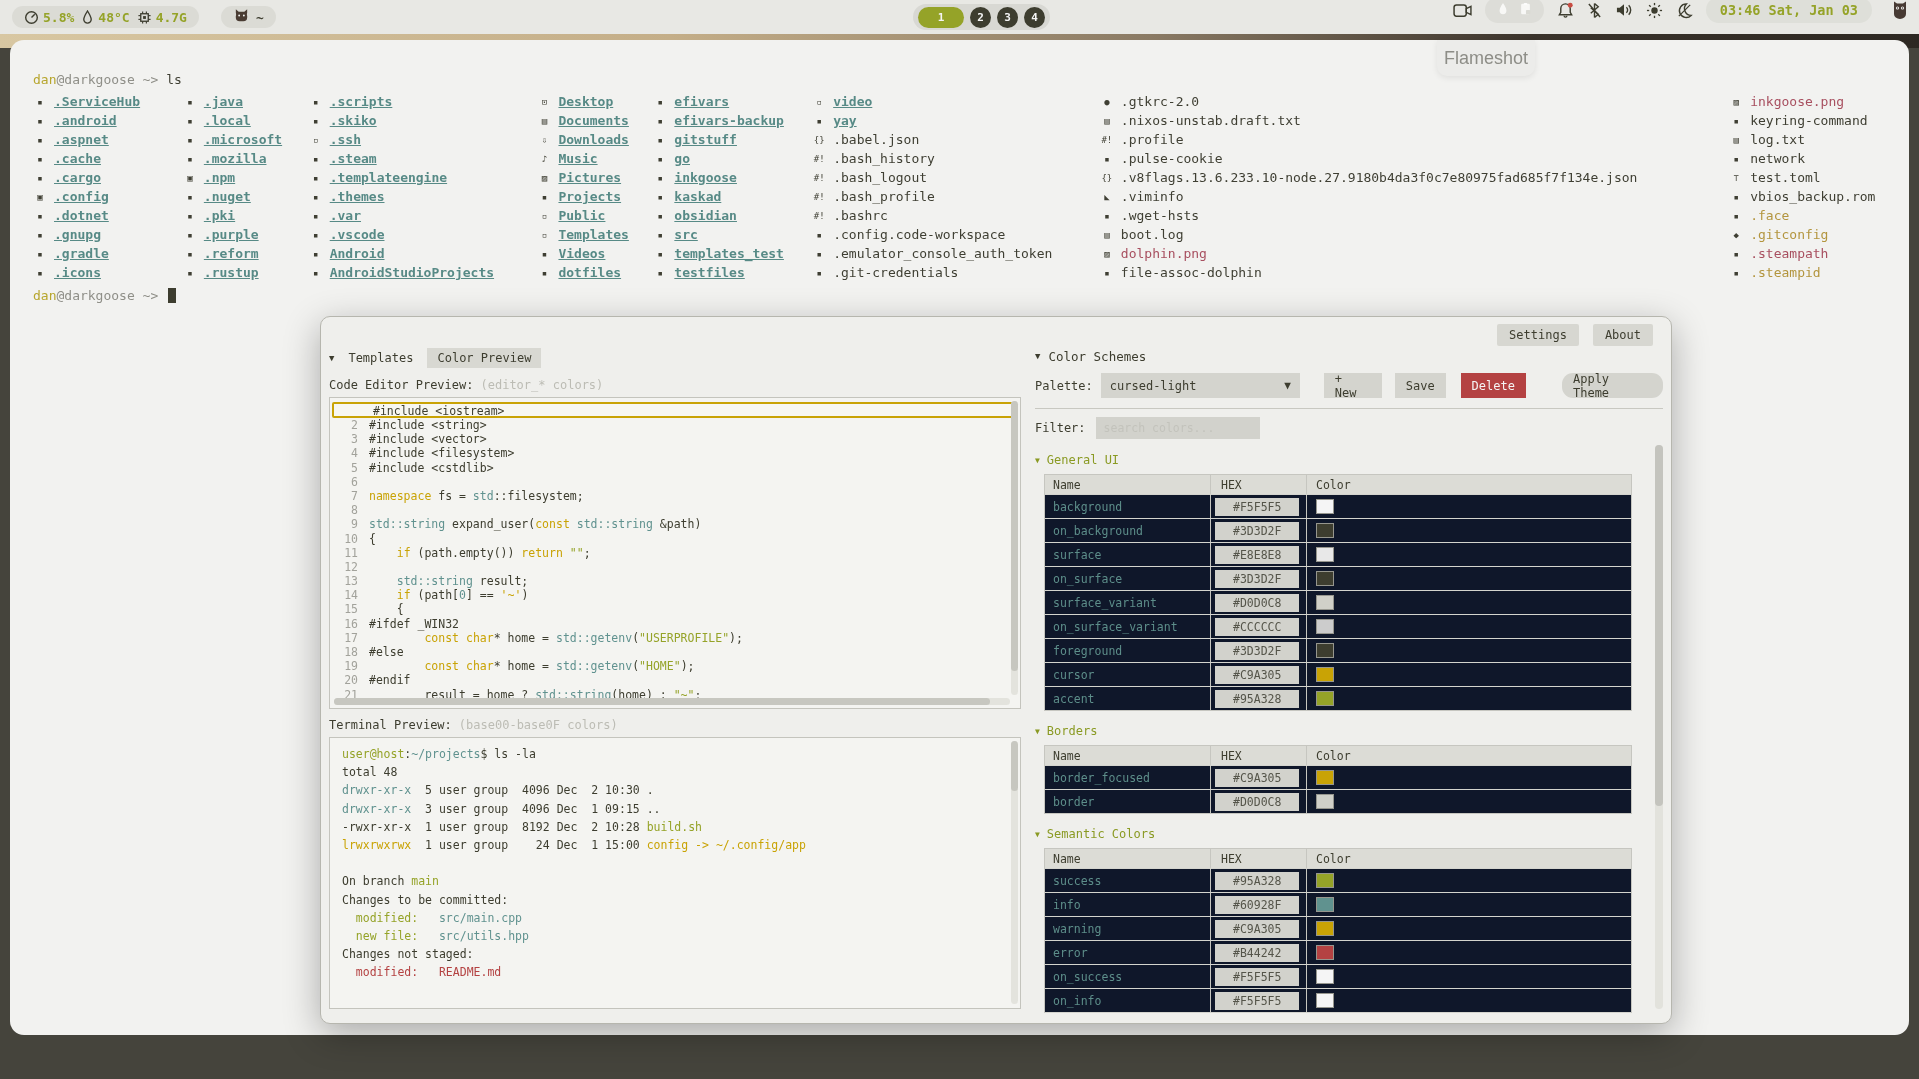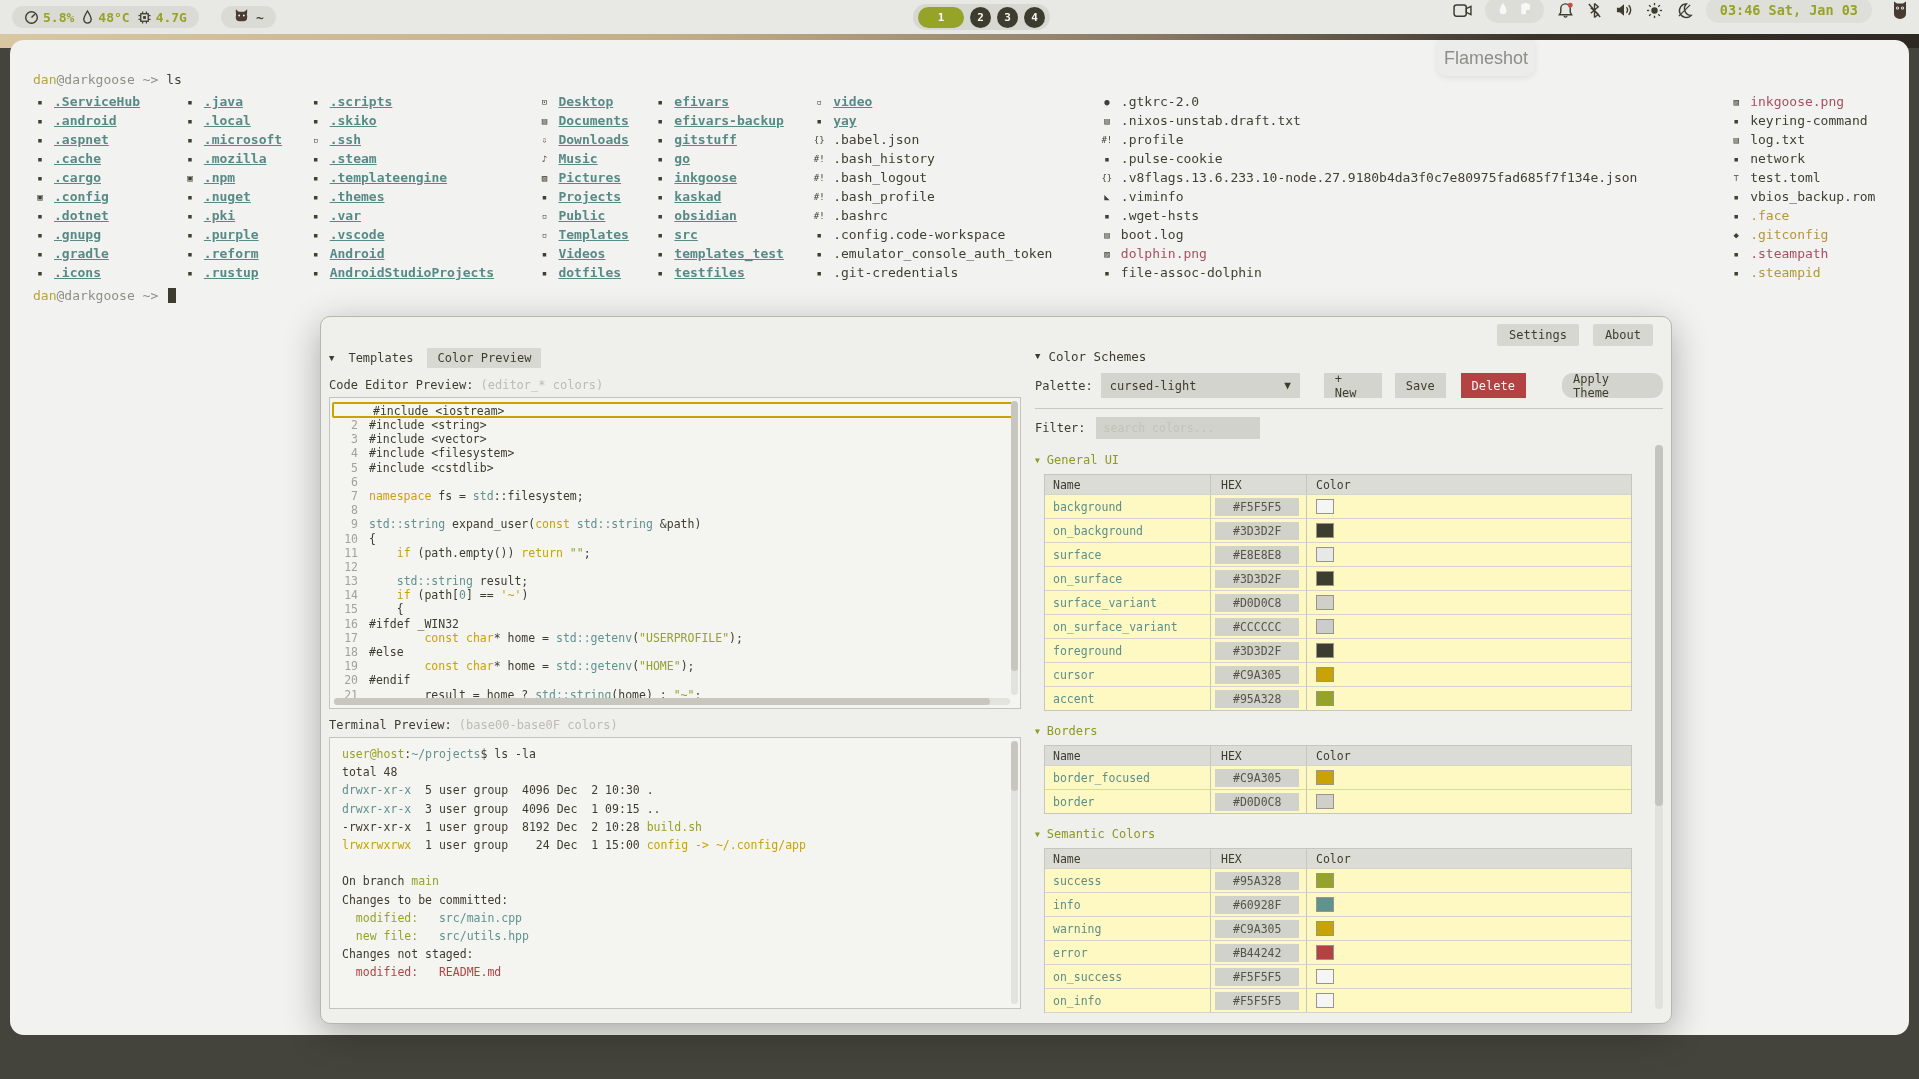--- a/index.html
+++ b/index.html
@@ -92,21 +92,21 @@
   #btn-delete { margin-left:15px; background:#B44242; color:#f5f5f5; }
   #btn-apply { margin-left:36px;border-radius:11px; }
   #rp-divider { margin-top:10px; border-top:1px solid #c8c8c1; }
   #filter-row { margin-top:8px; display:flex; align-items:center; }
   #filter-input { margin-left:10px; width:164px; height:22px; background:#d2d2cc; border:none;
     font-family:"DejaVu Sans Mono", monospace; font-size:11.5px; color:#55554a; padding:0 8px; }
   #filter-input::placeholder { color:#c3c3bc; }
   #tables { margin-top:12px; }
   .sect-title { display:flex; align-items:center; gap:7px; height:18px; color:#8a9a23; margin-top:5px; }
   .sect-title .tri { color:#8a9a23; font-size:8px; }
-  .ctable { margin:5px 0 11px 9px; width:588px; border:1px solid #c6c6c0; background:#fef9c3; }
+  .ctable { margin:5px 0 11px 9px; width:588px; border:1px solid #c6c6c0; background:#0f172a; }
   .crow { display:flex; border-top:1px solid #d4d4ce; height:24px; align-items:center; }
   .crow.head { background:#dcdcd6; border-top:none; height:19px; font-size:11.5px; color:#3d3d2f; }
   .cell-name { flex:0 0 166px; padding-left:8px; color:#5d8e8a; border-right:1px solid #c6c6c0;
     height:100%; display:flex; align-items:center; font-size:11.5px; }
   .crow.head .cell-name { color:#3d3d2f; }
   .cell-hex { flex:0 0 96px; height:100%; display:flex; align-items:center; padding:0 4px;
     border-right:1px solid #c6c6c0; font-size:11.5px; }
   .hexval { background:#d2d2cc; width:84px; padding:2px 18px; color:#55554a; }
   .crow.head .cell-hex { padding-left:10px; }
   .cell-color { flex:1; height:100%; display:flex; align-items:center; padding-left:9px; font-size:11.5px; }

